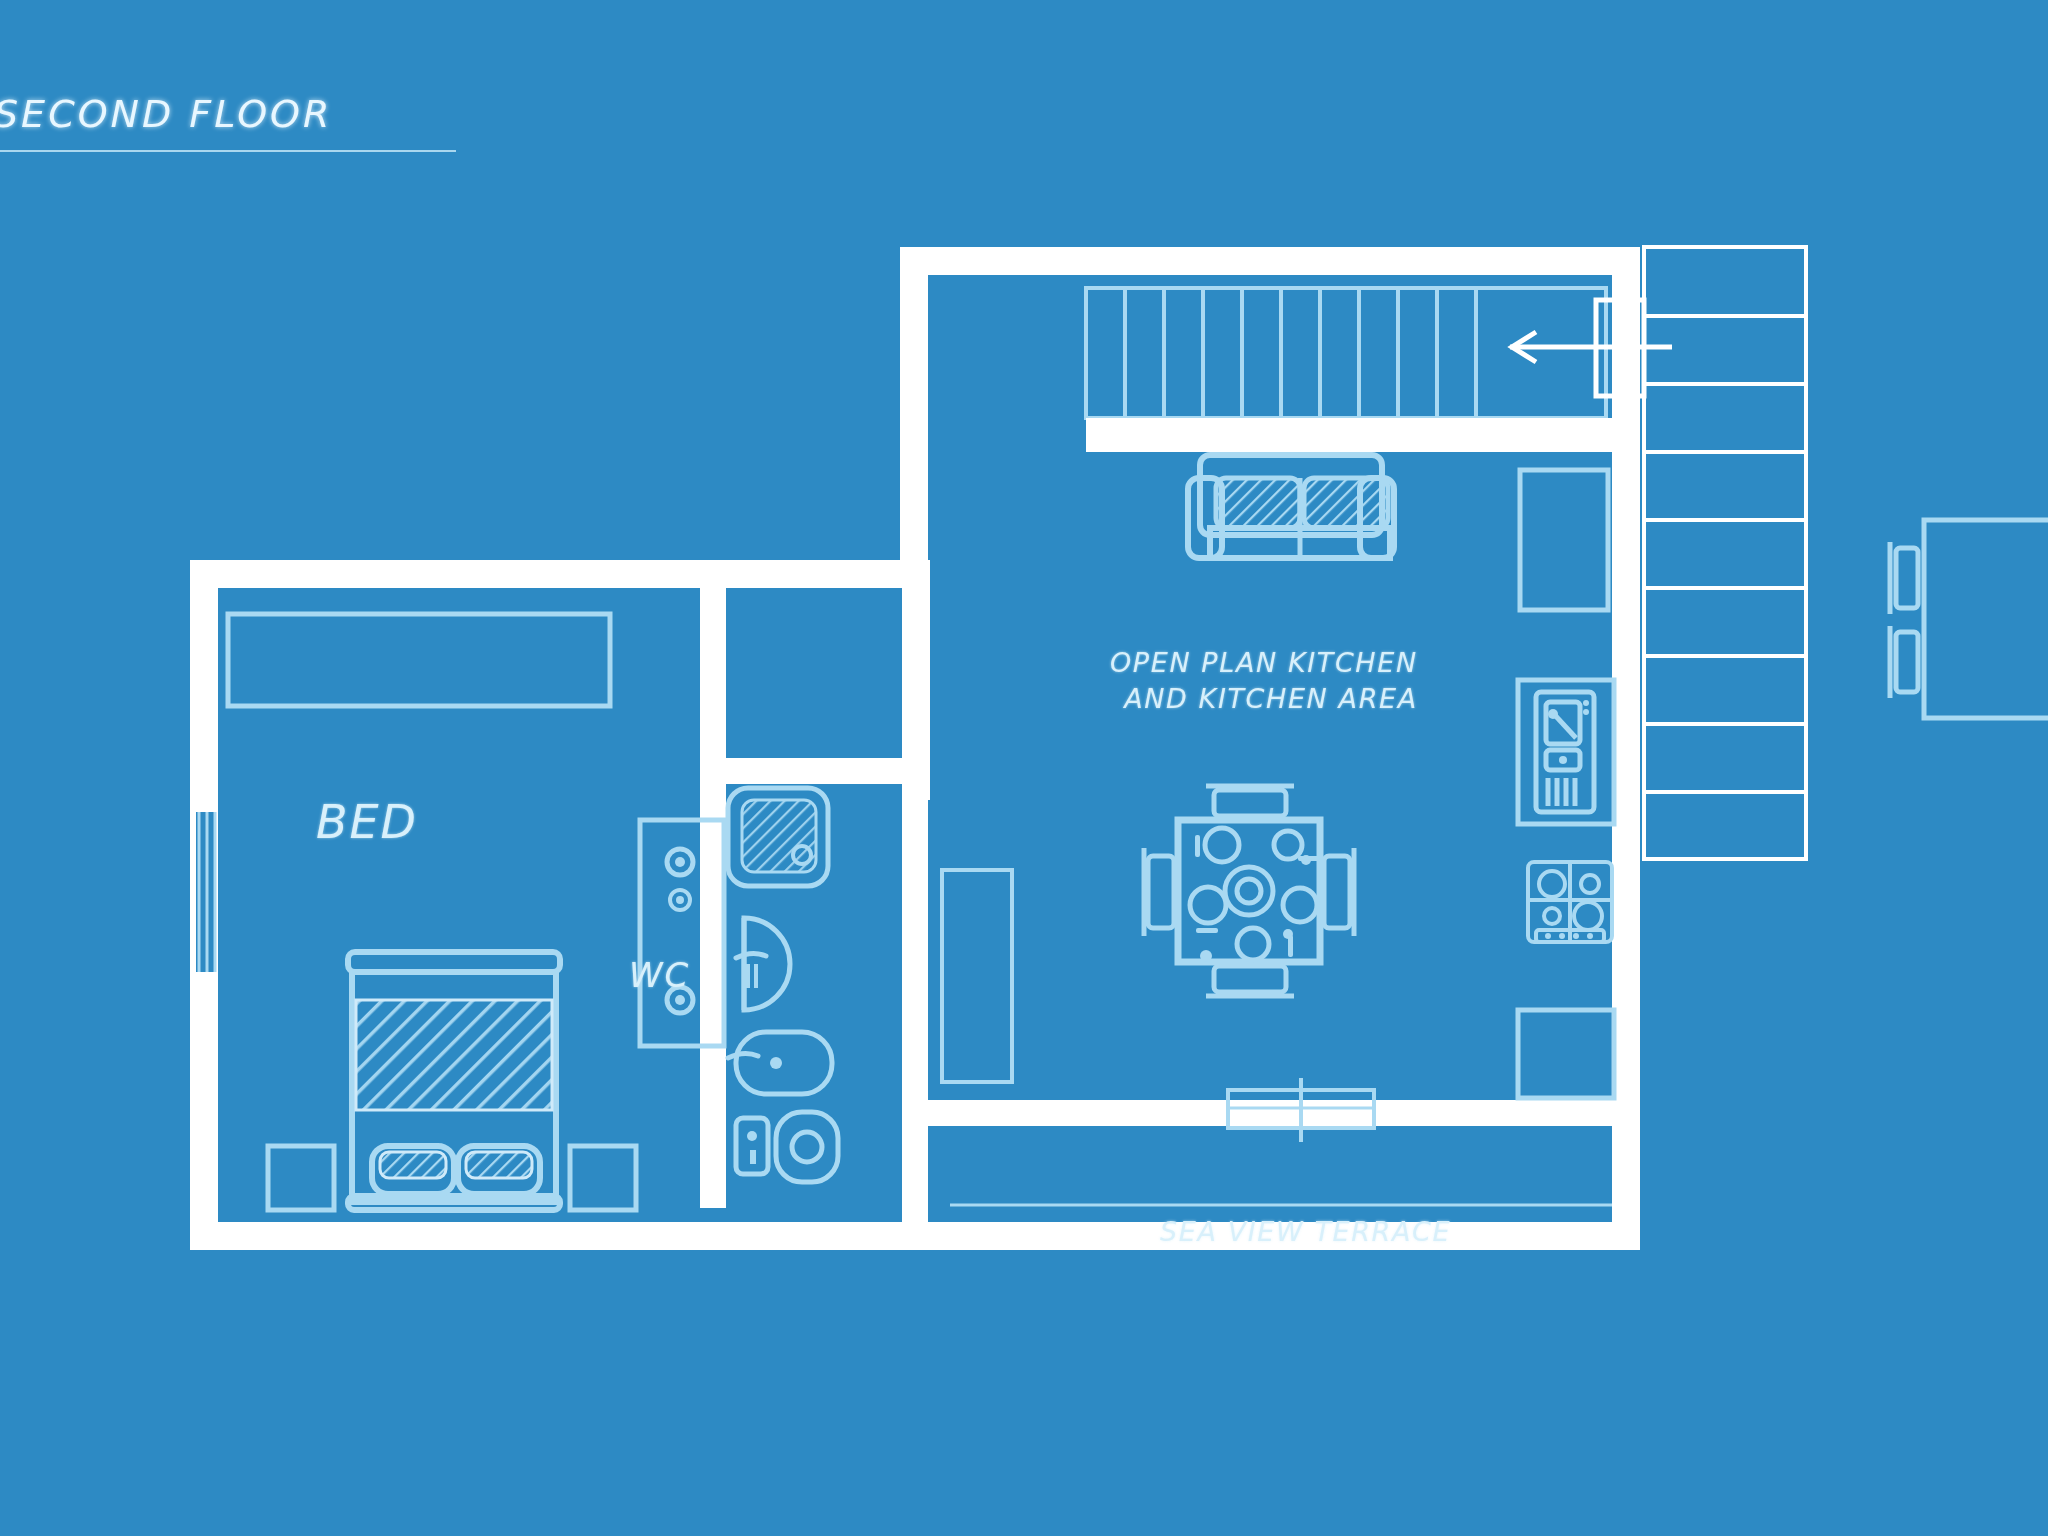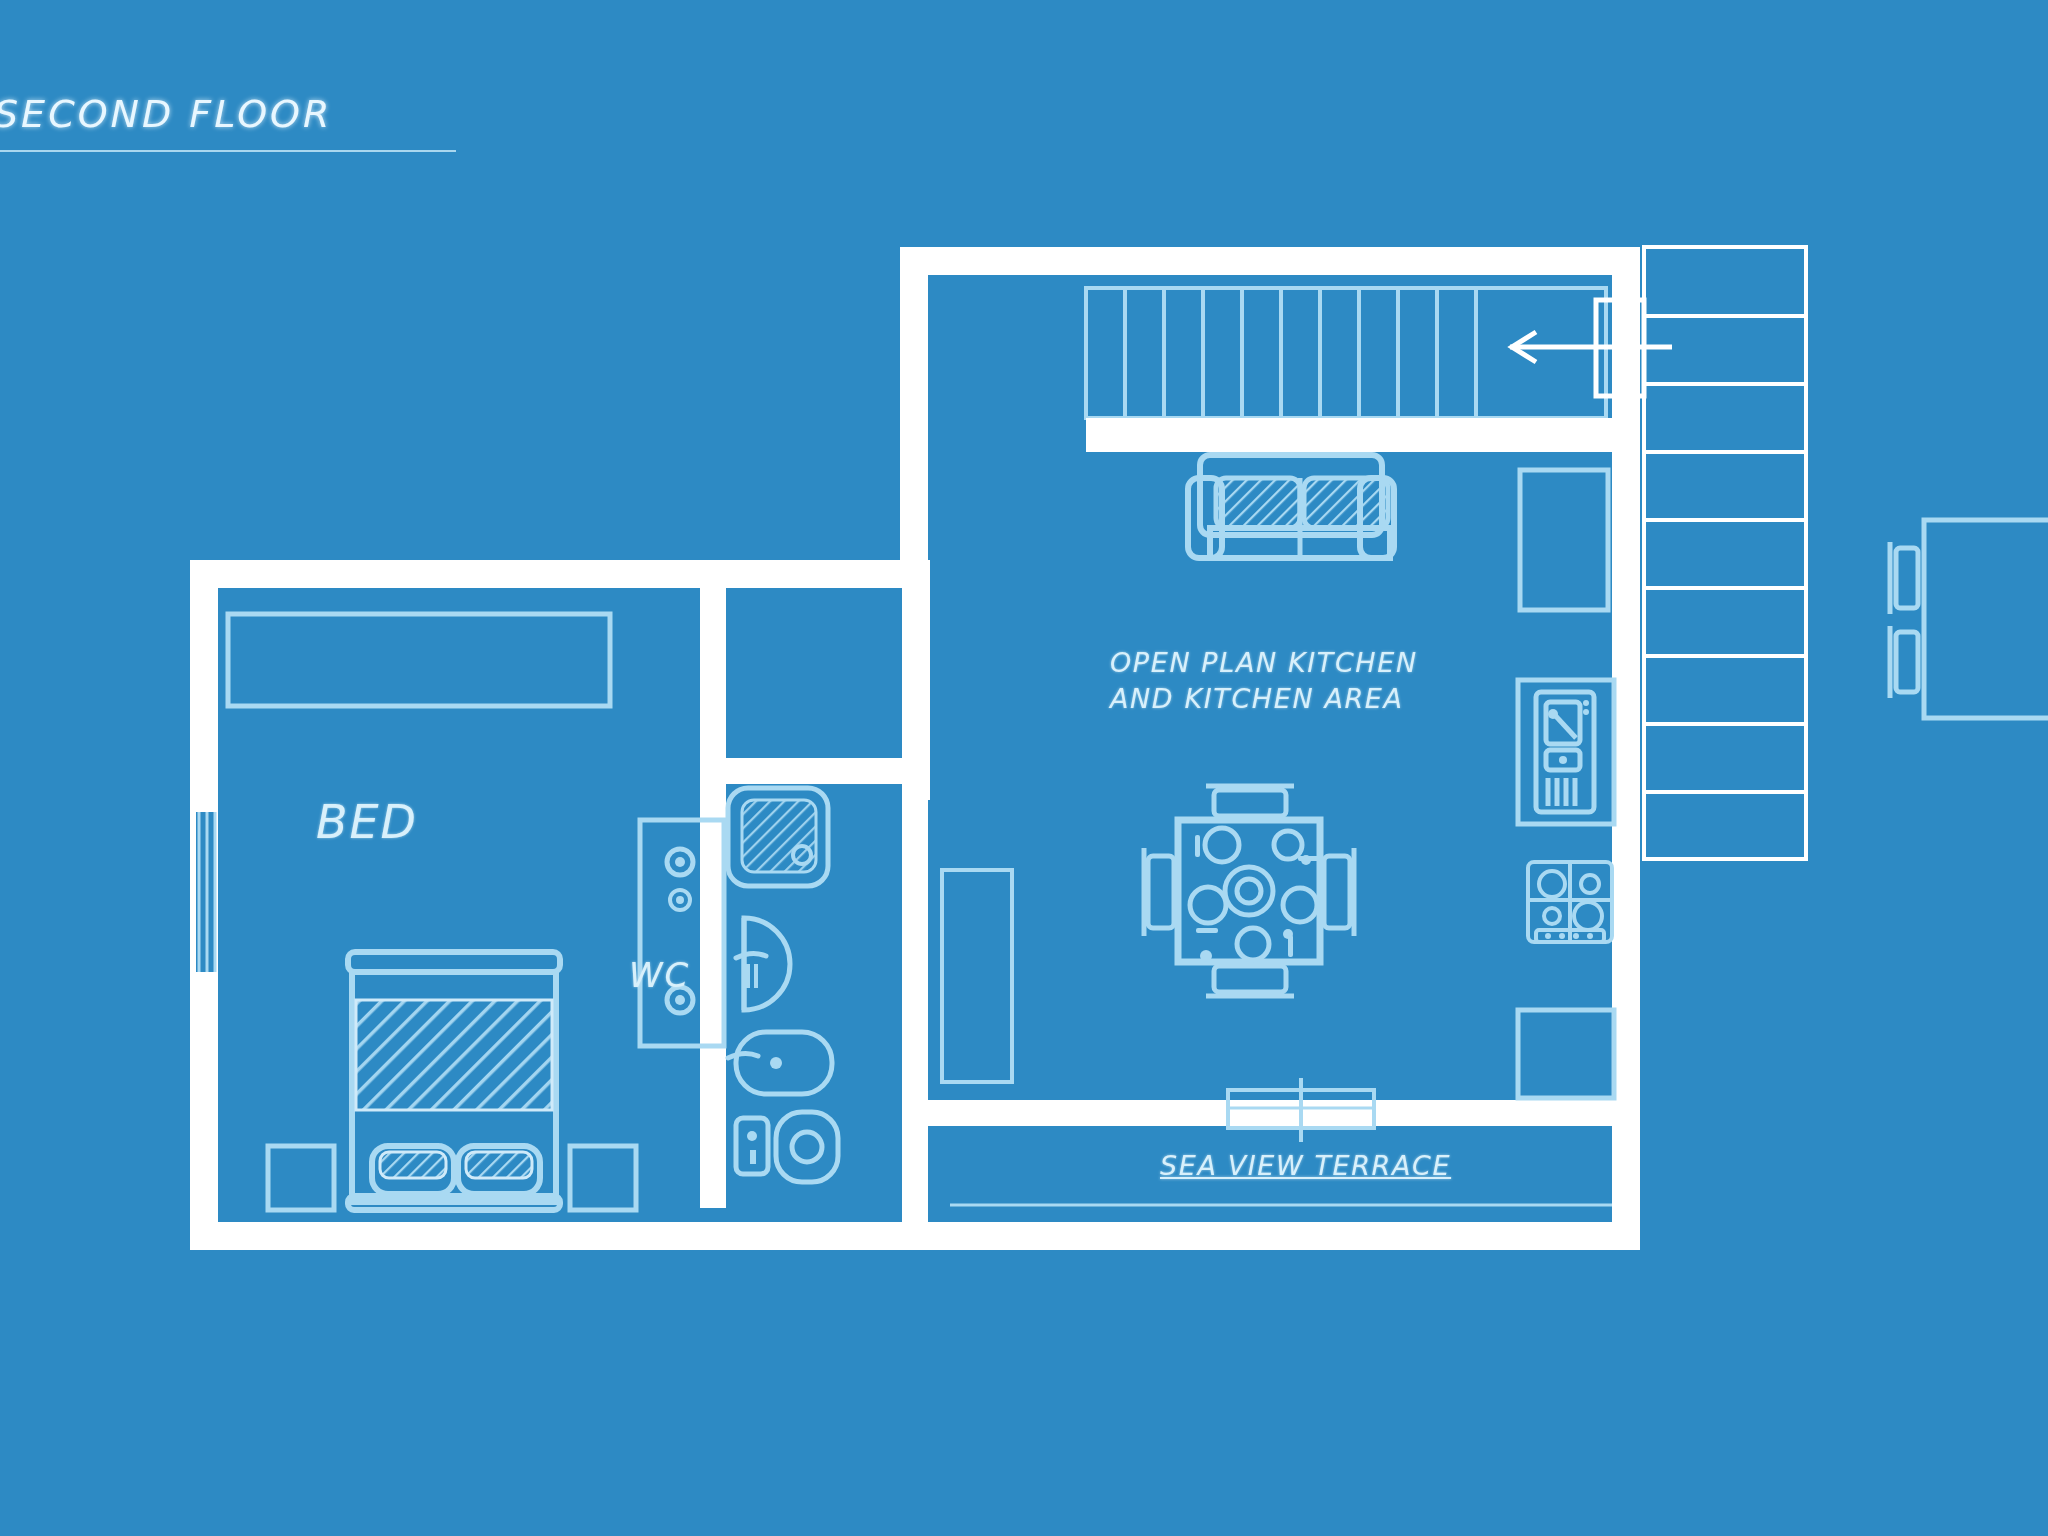--- a/index.html
+++ b/index.html
@@ -27,22 +27,22 @@
     letter-spacing:3px;
     color:#e8f7ff;
     text-shadow:0 0 5px rgba(232,247,255,0.8);
   }
   #title-rule{
     position:absolute;left:-6px;top:150px;width:462px;height:2px;
     background:#bfe4f7;opacity:.85;
   }
   #lbl-bed{left:308px;top:795px;font-size:46px;margin-left:8px;}
   #lbl-wc{left:629px;top:955px;font-size:34px;}
-  #lbl-kitchen{left:1110px;top:645px;font-size:27px;line-height:1.32;text-align:left;letter-spacing:1.6px;}
-  #lbl-terrace{left:1160px;top:1150px;font-size:27px;letter-spacing:1.6px;text-decoration:underline;}
+  #lbl-kitchen{left:1110px;top:645px;font-size:27px;line-height:1.32;text-align:right;letter-spacing:1.6px;}
+  #lbl-terrace{left:1160px;top:1216px;font-size:27px;letter-spacing:1.6px;}
 </style>
 </head>
 <body>
 
 <svg id="plan" viewBox="0 0 2048 1536" xmlns="http://www.w3.org/2000/svg">
   <defs>
     <pattern id="hatch" width="16" height="16" patternTransform="rotate(45)" patternUnits="userSpaceOnUse">
       <rect width="16" height="16" fill="none"></rect>
       <line x1="0" y1="0" x2="0" y2="16" stroke="#a9d9f2" stroke-width="7"></line>
     </pattern>

